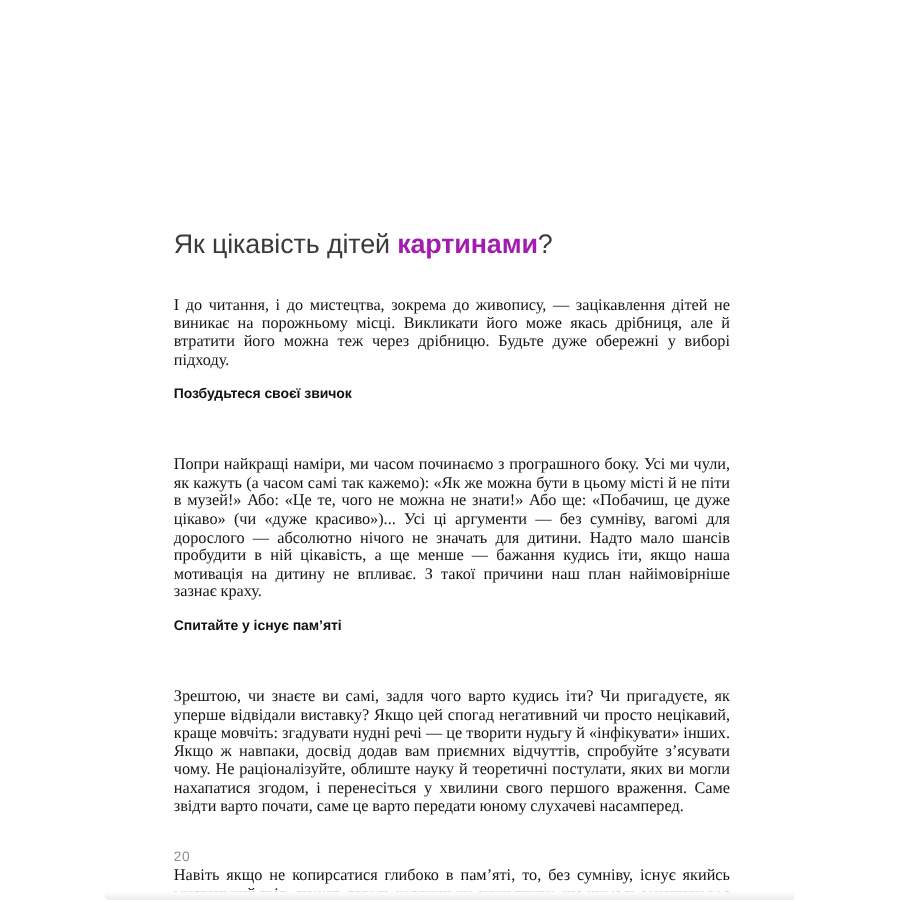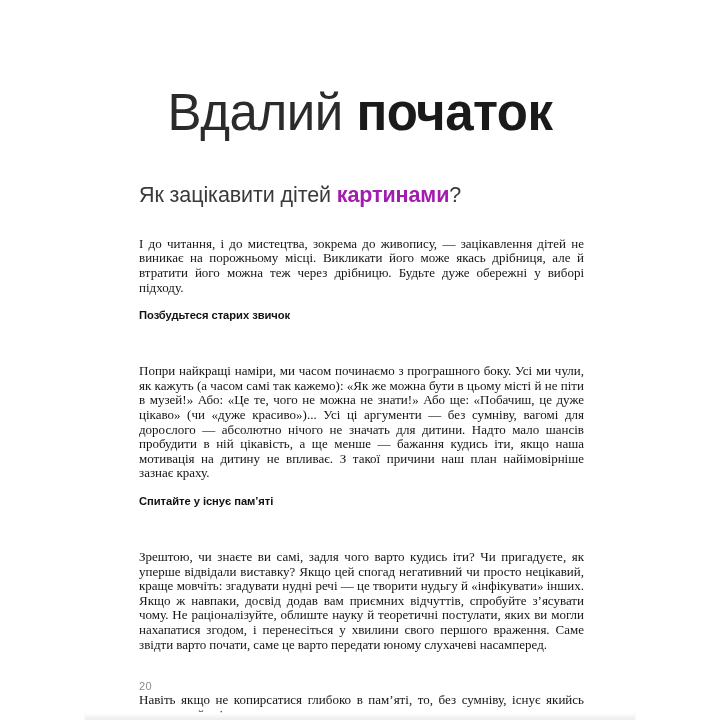--- a/index.html
+++ b/index.html
@@ -115,33 +115,29 @@
     height: 7px;
     background: linear-gradient(to bottom, #ffffff 0%, #f5f5f5 55%, #ededed 100%);
     border-radius: 0 0 3px 3px;
   }
 </style>
 </head>
 <body>
 
 <div class="page">
 
-  <h1 class="chapter-title">
-    <span class="t-light">Вдалий</span>
-    <span class="t-bold">початок</span>
-  </h1>
 
   <div class="content">
 
-    <h2 class="section-question"><span>Як зацікавити дітей </span><span class="q-bold">картинами</span><span>?</span></h2>
+    <h2 class="section-question"><span>Як цікавість дітей </span><span class="q-bold">картинами</span><span>?</span></h2>
 
     <p class="body-text">І до читання, і до мистецтва, зокрема до живопису, — зацікавлення дітей не виникає на порожньому місці. Викликати його може якась дрібниця, але й втратити його можна теж через дрібницю. Будьте дуже обережні у виборі підходу.</p>
 
     <div class="block">
-      <h3 class="sub-heading">Позбудьтеся старих звичок</h3>
+      <h3 class="sub-heading">Позбудьтеся своєї звичок</h3>
       <p class="body-text">Попри найкращі наміри, ми часом починаємо з програшного боку. Усі ми чули, як кажуть (а часом самі так кажемо): «Як же можна бути в цьому місті й не піти в музей!» Або: «Це те, чого не можна не знати!» Або ще: «Побачиш, це дуже цікаво» (чи «дуже красиво»)... Усі ці аргументи — без сумніву, вагомі для дорослого — абсолютно нічого не значать для дитини. Надто мало шансів пробудити в ній цікавість, а ще менше — бажання кудись іти, якщо наша мотивація на дитину не впливає. З такої причини наш план найімовірніше зазнає краху.</p>
     </div>
 
     <div class="block">
       <h3 class="sub-heading">Спитайте у існує пам’яті</h3>
       <p class="body-text">Зрештою, чи знаєте ви самі, задля чого варто кудись іти? Чи пригадуєте, як уперше відвідали виставку? Якщо цей спогад негативний чи просто нецікавий, краще мовчіть: згадувати нудні речі — це творити нудьгу й «інфікувати» інших. Якщо ж навпаки, досвід додав вам приємних відчуттів, спробуйте з’ясувати чому. Не раціоналізуйте, облиште науку й теоретичні постулати, яких ви могли нахапатися згодом, і перенесіться у хвилини свого першого враження. Саме звідти варто почати, саме це варто передати юному слухачеві насамперед.</p>
     </div>
 
     <div class="block">
       <p class="body-text">Навіть якщо не копирсатися глибоко в пам’яті, то, без сумніву, існує якийсь мистецький твір, сюжет, деталь картини чи скульптури, що чимось зачепили вас за живе. Це було, мабуть, щось дуже просте — мимовільне відчуття, атмосфера місця, барва, чийсь відгук на оглянуту вами виставку, репродукція в журналі чи в книзі. Саме чимось таким — і це краще за всяку вчену балачку — варто поділитися з дитиною. Своїми словами, простою мовою.</p>

